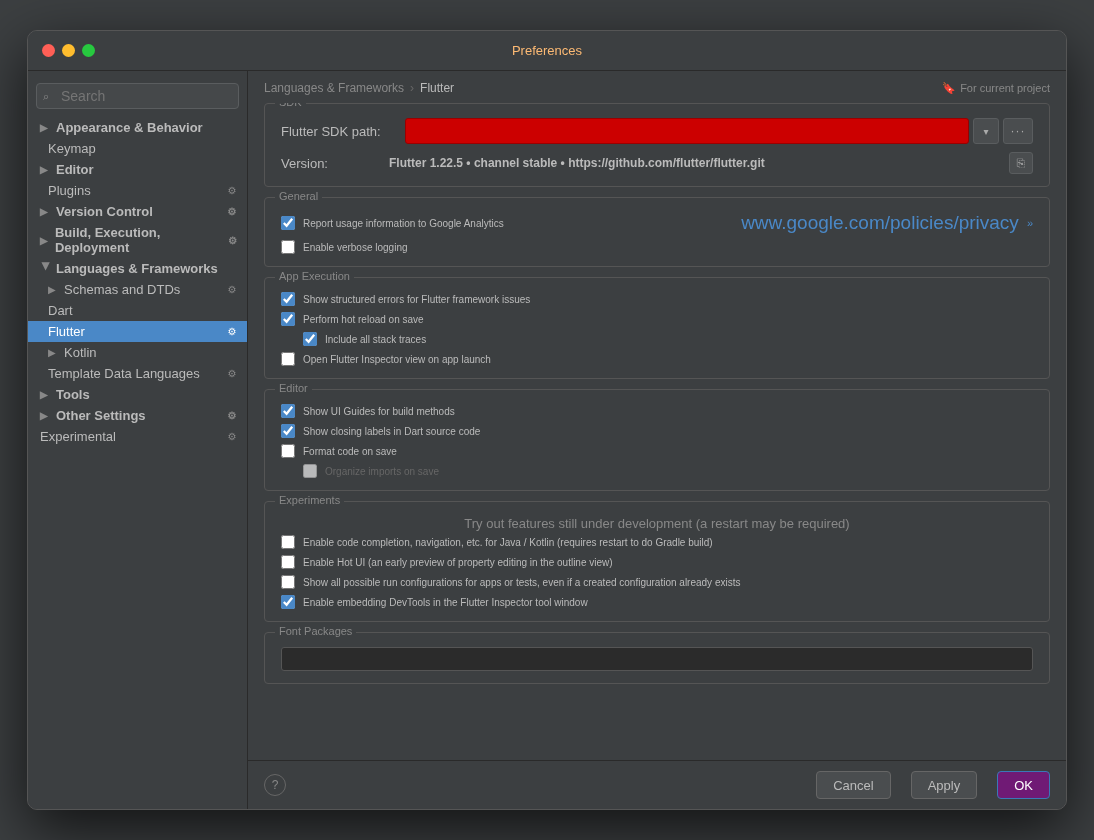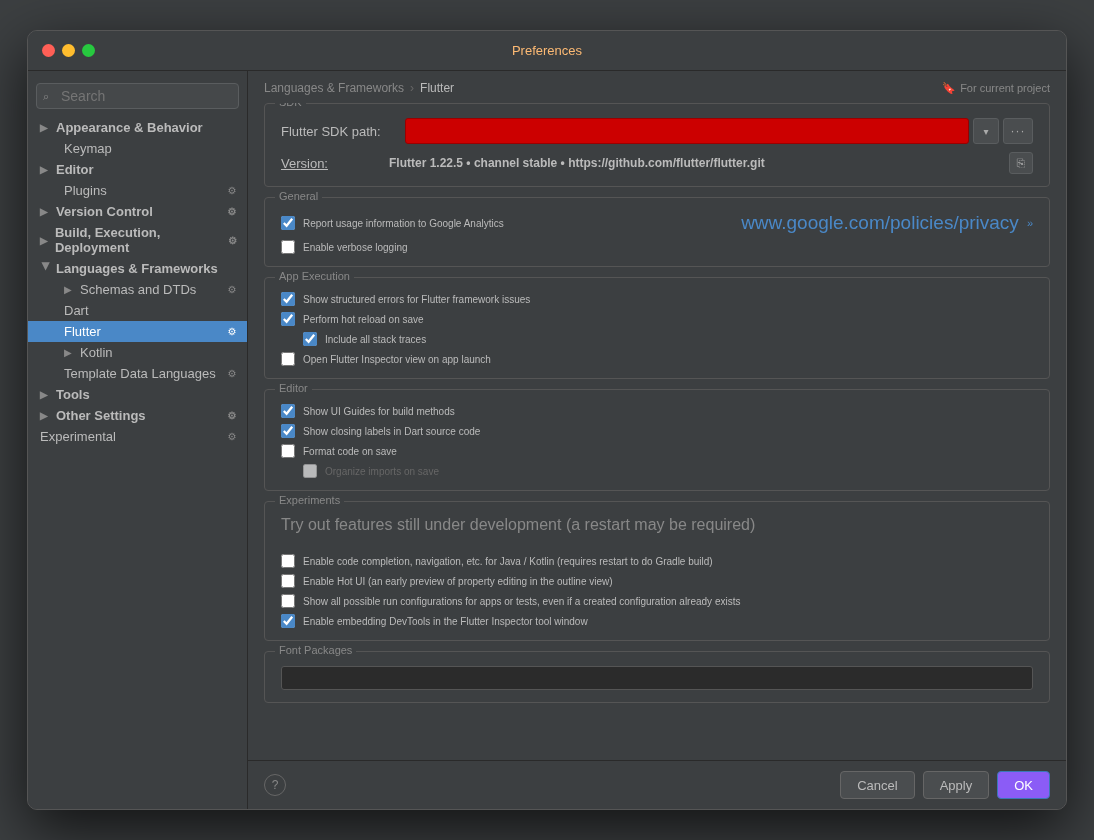--- a/index.html
+++ b/index.html
@@ -108,21 +108,21 @@
       background: #4a88c7;
       color: #ffffff;
     }
     .sidebar-item .arrow {
       font-size: 10px;
       color: #888;
       width: 12px;
       display: inline-block;
     }
     .sidebar-item.bold { font-weight: 600; }
-    .sidebar-item.child { padding-left: 36px; }
+    .sidebar-item.child { padding-left: 20px; }
     .sidebar-icon {
       width: 14px;
       height: 14px;
       display: inline-flex;
       align-items: center;
       justify-content: center;
       color: #888;
       font-size: 10px;
       margin-left: auto;
     }
@@ -230,21 +230,21 @@
       cursor: pointer;
       color: #aaa;
       font-size: 12px;
       letter-spacing: 1px;
     }
     .version-row {
       display: flex;
       align-items: center;
       gap: 8px;
     }
-    .version-label { color: #bbbbbb; min-width: 100px; font-size: 13px; text-decoration: underline; }
+    .version-label { color: #bbbbbb; min-width: 100px; font-size: 13px; }
     .version-text { color: #bbbbbb; font-size: 12px; flex: 1; font-weight: bold; }
     .copy-btn {
       background: #4a4d4f;
       border: 1px solid #5a5d5f;
       border-radius: 3px;
       height: 22px;
       width: 24px;
       display: flex;
       align-items: center;
       justify-content: center;
@@ -273,22 +273,23 @@
     .link-text {
       color: #4a88c7;
       font-size: 19px;
       text-decoration: none;
       margin-left: auto;
     }
     .link-chevron { color: #4a88c7; font-size: 11px; }
     
     .experiments-desc {
       color: #888;
-      font-size: 16px;
-      margin-bottom: 20px;
+      font-size: 13px;
+      margin-bottom: 4px;
+      text-align: center;
     }
     
     .font-input {
       width: 100%;
       background: #2b2b2b;
       border: 1px solid #555;
       border-radius: 3px;
       height: 24px;
       color: #bbbbbb;
       padding: 0 6px;
@@ -311,34 +312,34 @@
       background: transparent;
       color: #888;
       display: flex;
       align-items: center;
       justify-content: center;
       cursor: pointer;
       font-size: 12px;
     }
     .bottom-buttons {
       display: flex;
-      gap: 8px;
+      gap: 20px;
     }
     .btn {
       height: 28px;
       padding: 0 16px;
       border-radius: 4px;
       font-size: 13px;
       cursor: pointer;
       border: 1px solid #666;
       background: #4a4d4f;
       color: #bbbbbb;
     }
     .btn-primary {
-      background: #8b5cf6;
+      background: #701a75;
       border-color: #3a78b7;
       color: #fff;
     }
     
     .content-area::-webkit-scrollbar { width: 8px; }
     .content-area::-webkit-scrollbar-track { background: transparent; }
     .content-area::-webkit-scrollbar-thumb { background: #555; border-radius: 4px; }
     .sidebar::-webkit-scrollbar { width: 6px; }
     .sidebar::-webkit-scrollbar-track { background: transparent; }
     .sidebar::-webkit-scrollbar-thumb { background: #555; border-radius: 3px; }

